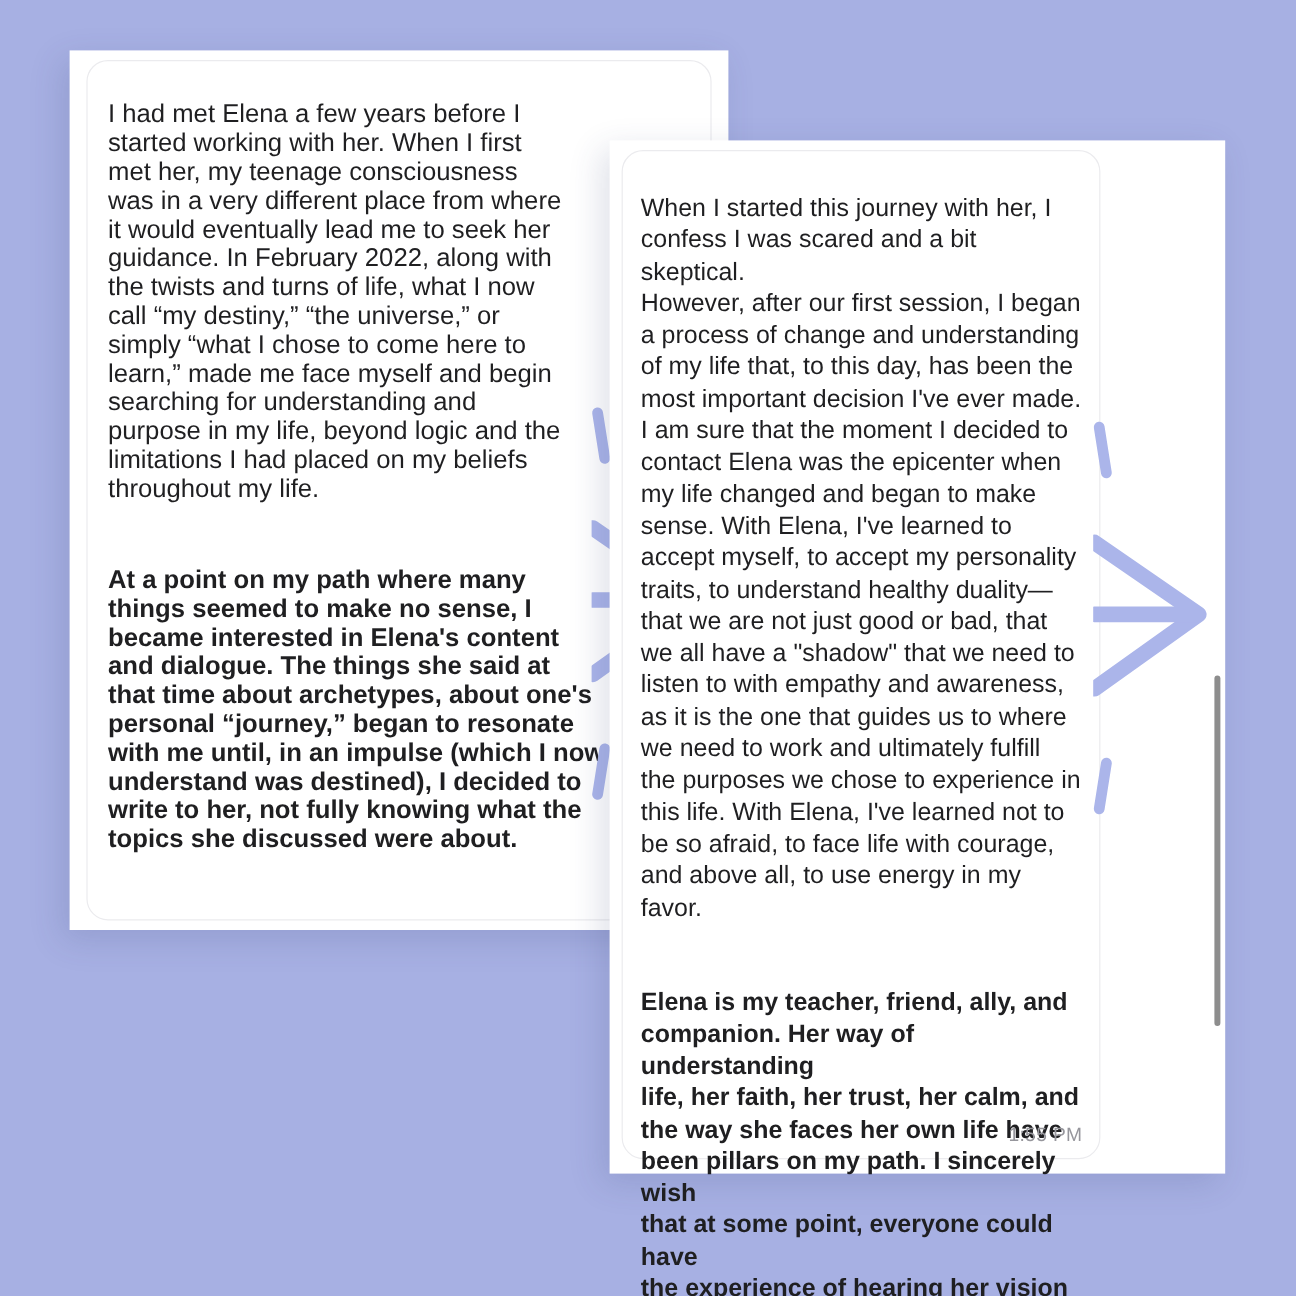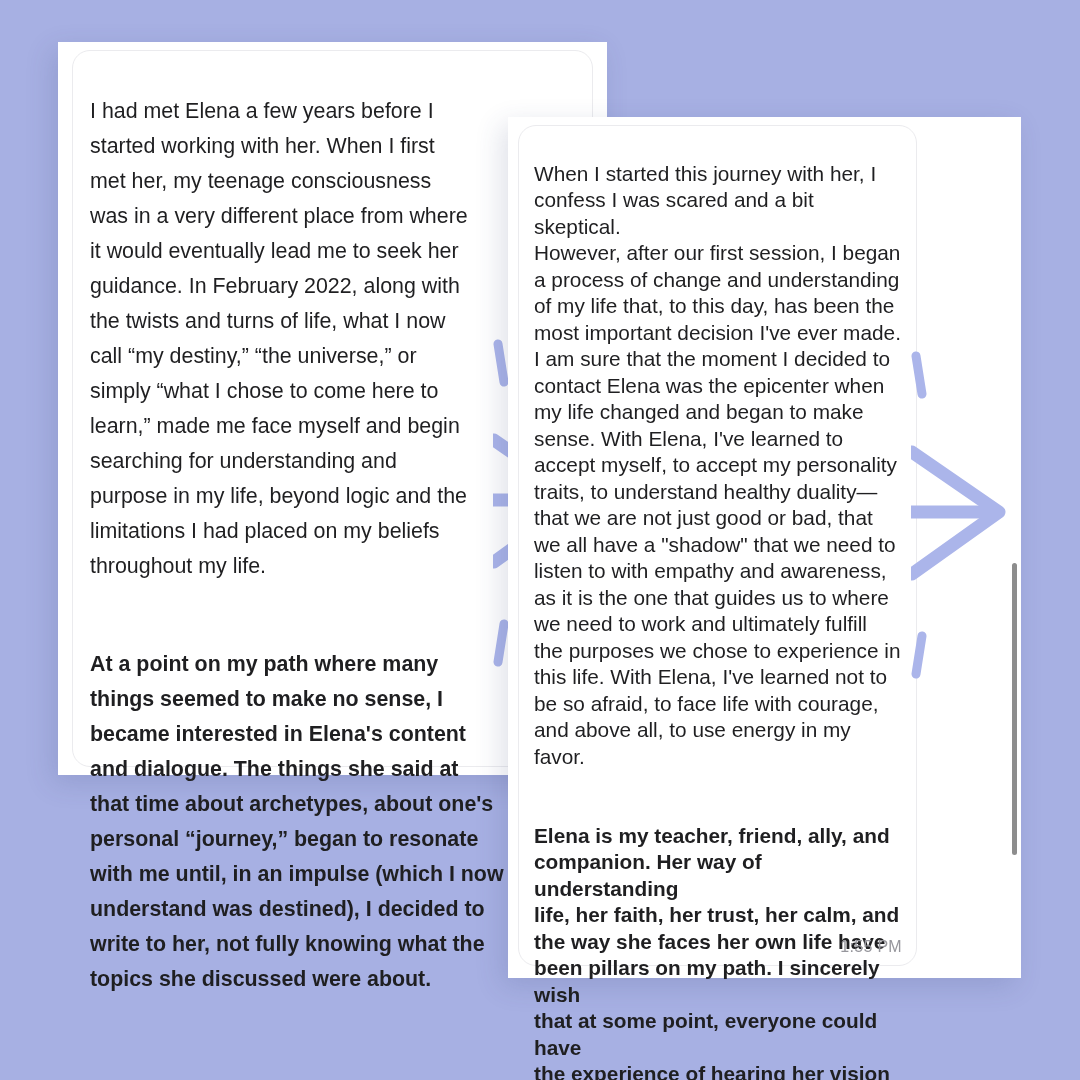--- a/index.html
+++ b/index.html
@@ -22,21 +22,21 @@
   .card-right{left:508px;top:117px;width:513px;height:861px;z-index:3;}
   .bubble{
     position:absolute;background:#fff;border:1px solid var(--bubble-border);
     border-radius:18px;
   }
   .bubble-left{left:14px;top:8px;width:521px;height:717px;}
   .bubble-right{left:10px;top:8px;width:399px;height:841px;}
   .msg-text{
     white-space:pre-line;
   }
-  .bubble-left .msg-text{padding:8px 18px 0 17px;font-size:21.4px;line-height:35px;}
+  .bubble-left .msg-text{padding:8px 18px 0 17px;font-size:21.4px;line-height:24px;}
   .bubble-right .msg-text{padding:8px 14px 0 15px;font-size:20.8px;line-height:26.5px;}
   .msg-text p{margin:0 0 28px 0;}
   .bubble-right .msg-text p{margin-bottom:26px;}
   .msg-text p:last-child{margin-bottom:0;font-weight:bold;}
   .timestamp{
     position:absolute;right:14px;bottom:9px;
     font-size:16px;color:var(--muted);letter-spacing:0.3px;
   }
   .arrow-glyph{position:absolute;width:104px;height:334px;}
   .arrow-glyph svg{width:100%;height:100%;display:block;}

